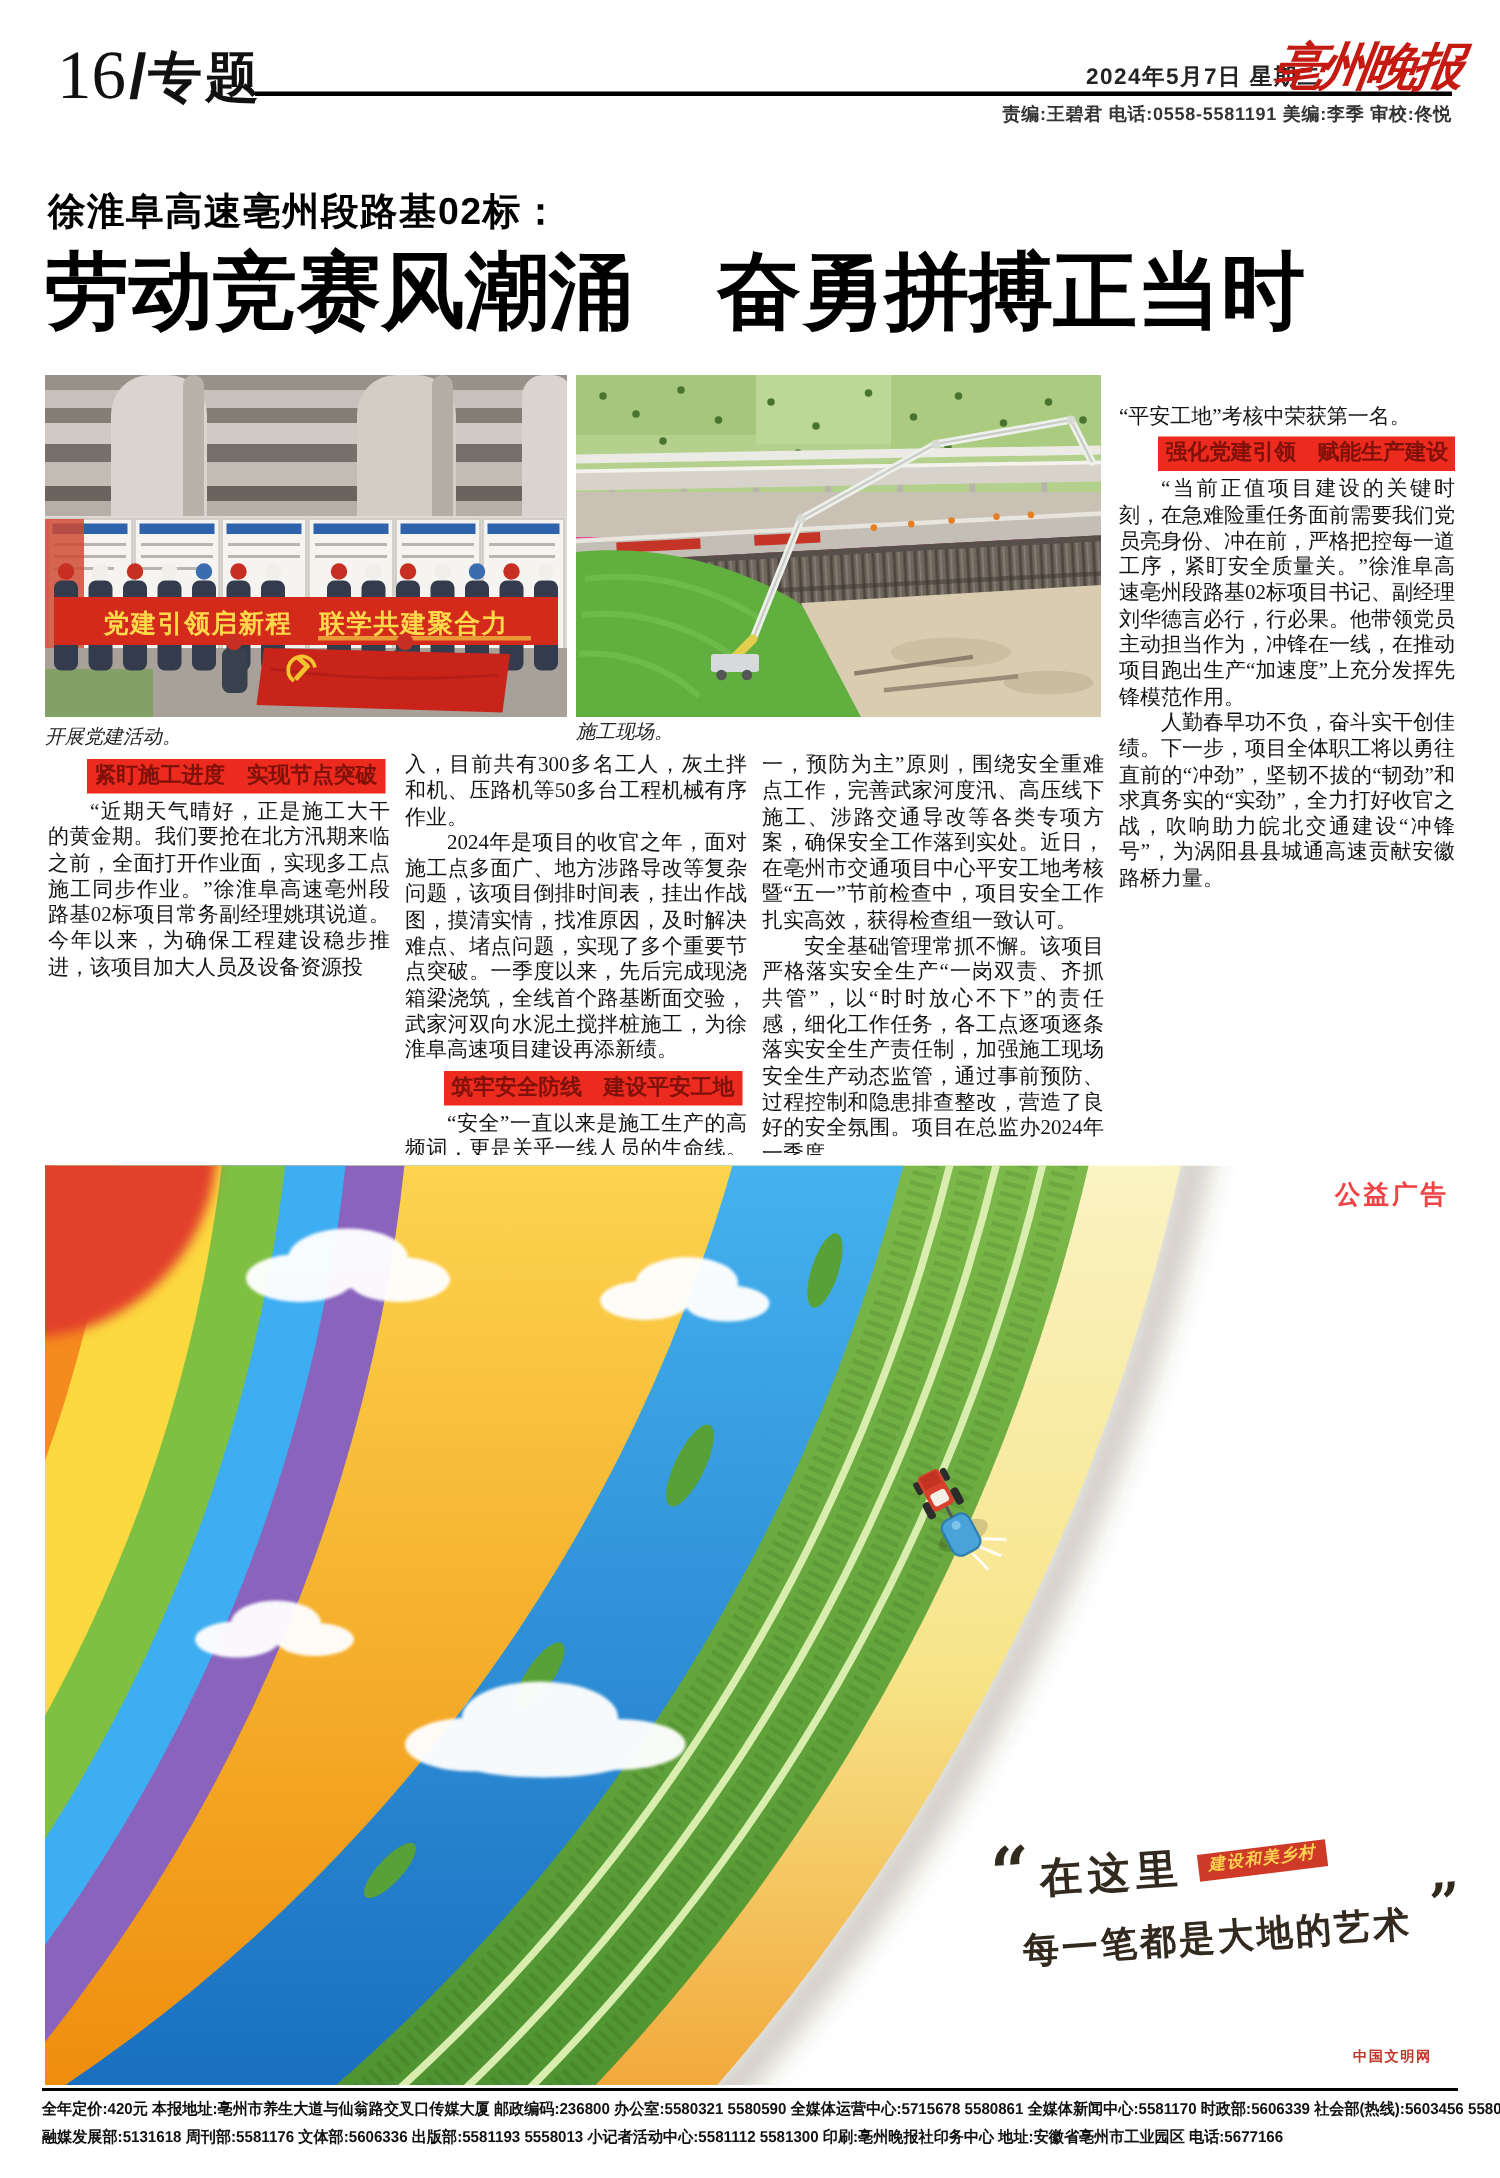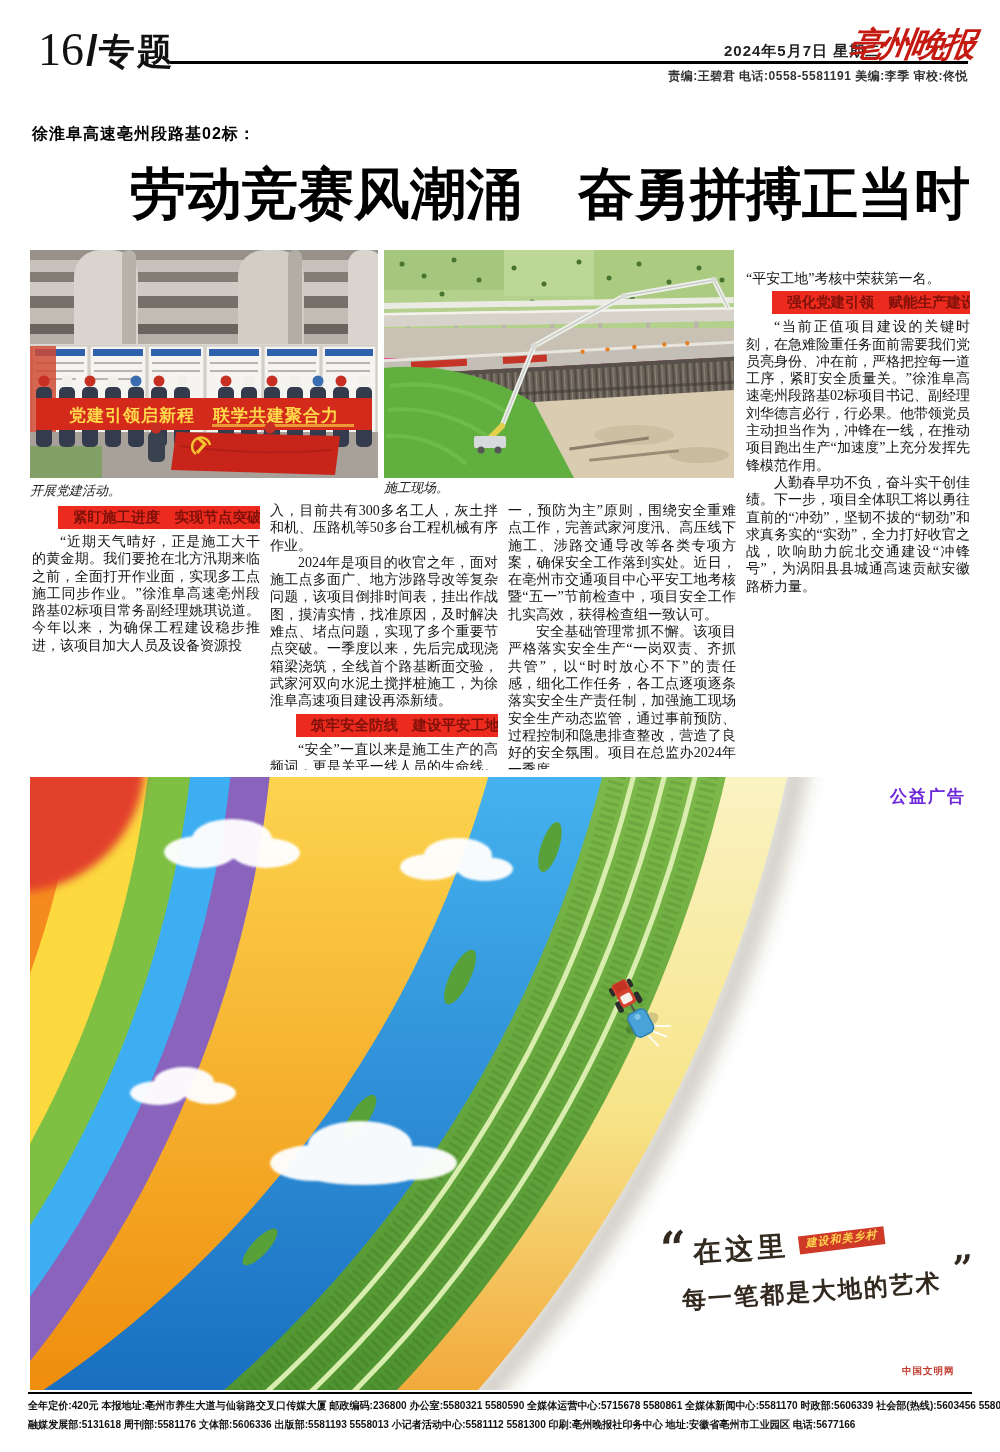--- a/index.html
+++ b/index.html
@@ -14,50 +14,50 @@
   .pageno .num{font-family:"Liberation Serif",serif;font-size:46px;line-height:44px;font-weight:500}
   .pageno .slash{font-size:42px;line-height:42px;font-weight:bold;margin:0 1px 0 2px}
   .pageno .sec{font-size:36px;line-height:40px;font-weight:900;letter-spacing:2px}
   .header-rule{left:170px;top:61px;width:798px;height:3px;background:#000}
   .dateline{top:42px;left:724px;font-size:15px;font-weight:bold;letter-spacing:1px;color:#222}
   .masthead{left:849px;top:22px;font-family:"DejaVu Serif",serif;font-style:italic;font-weight:bold;
             font-size:34px;color:#c41a12;letter-spacing:-3px;transform:skewX(-8deg);white-space:nowrap}
   .credits{top:68px;right:32px;font-size:12px;font-weight:bold;color:#333;letter-spacing:.5px}
 
   
-  .kicker{left:32px;top:124px;font-size:16px;font-weight:bold;letter-spacing:1px;color:#000}
-  .main-title{left:30px;top:157px;width:940px;text-align:right;font-size:56px;font-weight:900;
+  .kicker{left:32px;top:124px;font-size:25px;font-weight:bold;letter-spacing:1px;color:#000}
+  .main-title{left:30px;top:157px;width:940px;text-align:left;font-size:56px;font-weight:900;
               color:#000;white-space:nowrap;letter-spacing:0;font-family:"Liberation Sans",sans-serif}
 
   
   .photo{overflow:hidden;background:#ec4899}
   .photo1{left:30px;top:250px;width:348px;height:228px}
   .photo2{left:384px;top:250px;width:350px;height:228px}
   .photo svg{display:block}
   .caption{font-family:"Liberation Serif",serif;font-style:italic;font-size:13px;color:#222;text-align:left}
   .cap1{left:30px;top:482px;width:344px}
   .cap2{left:384px;top:479px;width:346px}
 
   
   .col{position:absolute;width:228px;font:14px/17.3px "Liberation Serif",serif;color:#141414;
        text-align:justify;overflow:hidden}
   .col p{margin:0;text-indent:2em}
   .col p.noind{text-indent:0}
   .col .subhead{display:block;width:max-content;max-width:196px;margin:4px 0 4px 26px;
        background:#ec2a1d;color:#7e110a;font-family:"Liberation Sans",sans-serif;
-       font-weight:bold;font-size:14.5px;line-height:21px;padding:1px 15px;white-space:nowrap}
+       font-weight:bold;font-size:14.5px;line-height:21px;padding:1px 5px;white-space:nowrap}
   .c1{left:32px;top:502px;height:268px}
   .c2{left:270px;top:502px;height:268px}
   .c3{left:508px;top:502px;height:268px}
   .c4{left:746px;top:270px;height:517px;width:224px}
 
   
   .ad{left:30px;top:777px;width:940px;height:613px;overflow:hidden;background:#fff}
   .ad svg{display:block}
-  .ad-label{left:860px;top:8px;font-size:17px;font-weight:bold;color:#6d28d9;letter-spacing:2px}
+  .ad-label{left:860px;top:8px;font-size:17px;font-weight:bold;color:#ef4444;letter-spacing:2px}
   .ad-quote{left:632px;top:448px;transform:rotate(-4deg);color:#32291f;font-weight:bold;
             font-family:"DejaVu Sans",sans-serif}
   .aq1{display:inline-flex;align-items:flex-start;font-size:28px;letter-spacing:4px}
   .aq-open{font-size:46px;line-height:26px;font-family:"DejaVu Serif",serif;margin-right:2px}
   .aq-badge{font-size:11px;font-style:italic;color:#ffd34f;background:#cf3a28;padding:2px 7px;
             margin-left:10px;letter-spacing:1px;transform:rotate(-3deg) translateY(8px);white-space:nowrap;height:14px;line-height:12px}
   .aq2{font-size:24px;letter-spacing:2px;margin:12px 0 0 18px;white-space:nowrap}
   .aq-close{display:inline-block;font-size:36px;line-height:10px;font-family:"DejaVu Serif",serif;
             transform:translateY(-8px);margin-left:2px}
   .ad-credit{left:872px;top:588px;font-size:9.5px;font-weight:bold;color:#c0392b;letter-spacing:1px}

